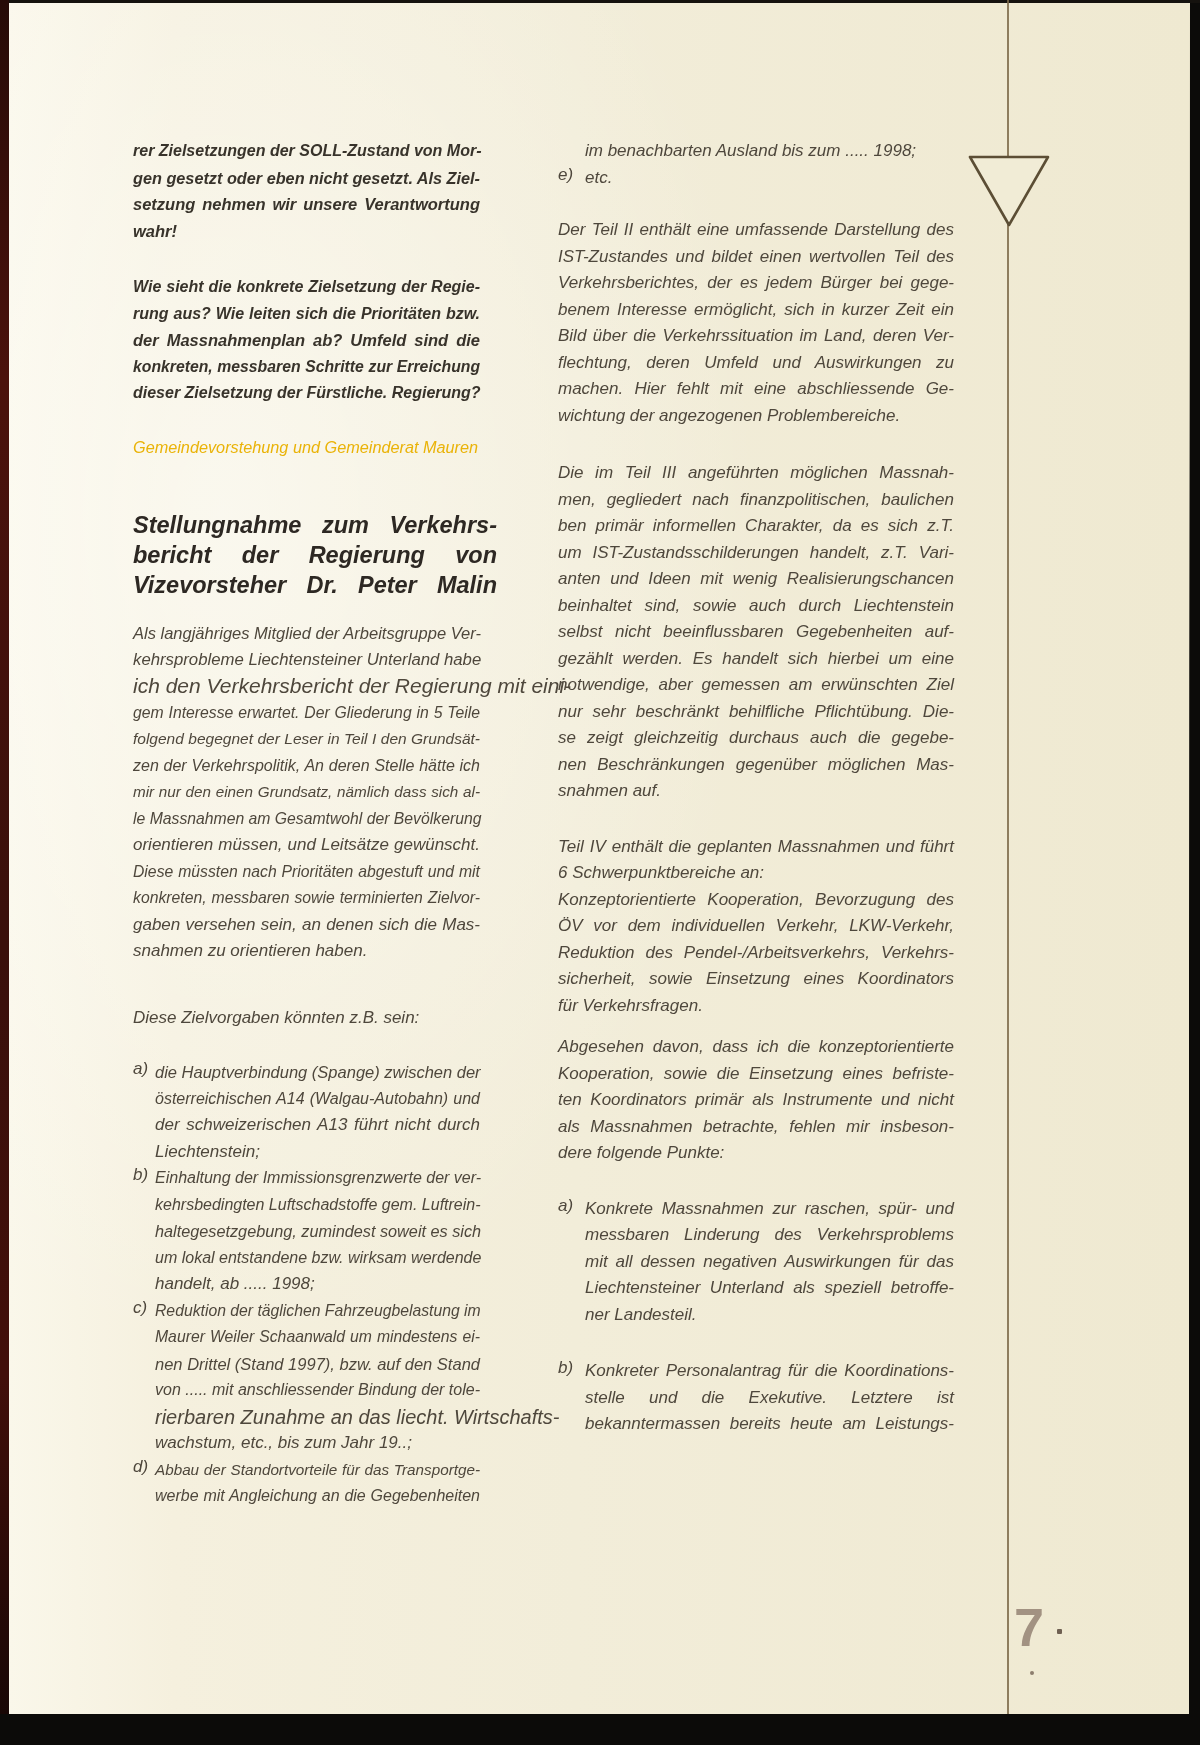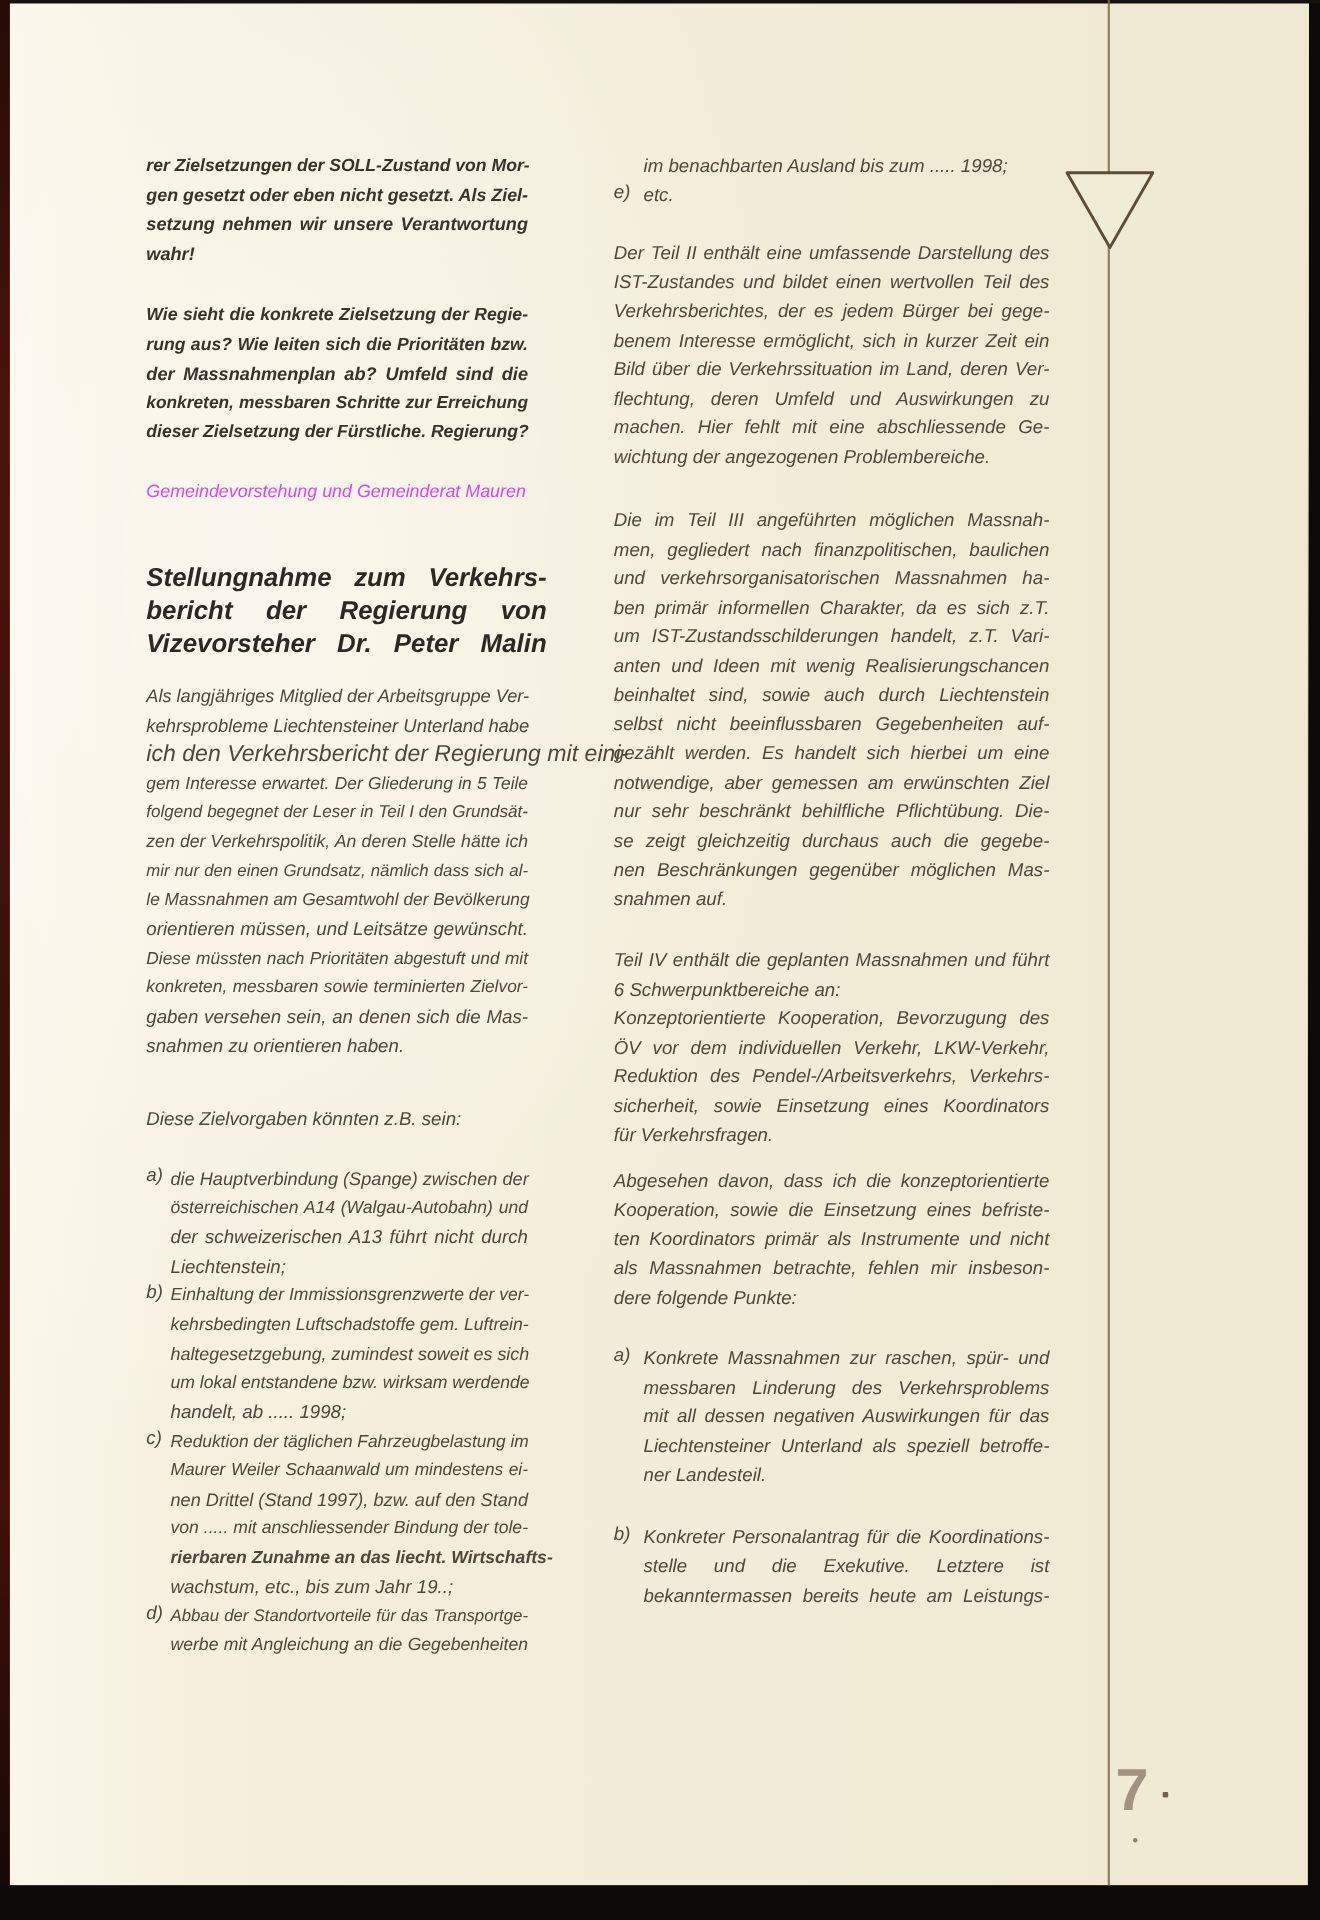--- a/index.html
+++ b/index.html
@@ -36,21 +36,21 @@
   .speck2{position:absolute;left:1030px;top:1671px;width:4px;height:4px;background:#8d7e6e;border-radius:2px;}
 
   .col{position:absolute;top:138px;font-style:italic;color:#4e473c;font-size:17px;}
   .col-left{left:133px;width:347px;}
   .col-right{left:558px;width:396px;}
 
   .line{display:block;height:26.5px;line-height:26.5px;white-space:nowrap;}
   .line.j{text-align:justify;text-align-last:justify;}
 
   .bold-para{font-weight:bold;color:#38332b;font-size:16.5px;}
-  .byline{color:#d946ef;}
+  .byline{color:#eab308;}
   .heading{font-weight:bold;color:#2d2823;font-size:23.5px;width:364px;}
   .heading .line{height:30px;line-height:30px;}
 
   .list-item{display:flex;}
   .list-item .label{flex:none;width:22px;}
   .col-right .list-item .label{width:27px;}
   .list-item .item-body{flex:1;min-width:0;}
 </style>
 </head>
 <body>
@@ -134,21 +134,21 @@
           <div class="line">handelt, ab ..... 1998;</div>
         </div>
     </div>
     <div class="list-item">
       <span class="label">c)</span>
       <div class="item-body">
           <div class="line j" style="font-size: 15.75px;">Reduktion der täglichen Fahrzeugbelastung im</div>
           <div class="line j" style="font-size: 15.75px;">Maurer Weiler Schaanwald um mindestens ei-</div>
           <div class="line j" style="font-size: 16.5px;">nen Drittel (Stand 1997), bzw. auf den Stand</div>
           <div class="line j" style="font-size: 16px;">von ..... mit anschliessender Bindung der tole-</div>
-          <div class="line j" style="font-size: 16px; font-weight: bold;">rierbaren Zunahme an das liecht. Wirtschafts-</div>
+          <div class="line j" style="font-size: 20px;">rierbaren Zunahme an das liecht. Wirtschafts-</div>
           <div class="line">wachstum, etc., bis zum Jahr 19..;</div>
         </div>
     </div>
     <div class="list-item">
       <span class="label">d)</span>
       <div class="item-body">
           <div class="line j" style="font-size: 15.25px;">Abbau der Standortvorteile für das Transportge-</div>
           <div class="line j" style="font-size: 16px;">werbe mit Angleichung an die Gegebenheiten</div>
         </div>
     </div>
@@ -179,21 +179,20 @@
       <div class="line j">benem Interesse ermöglicht, sich in kurzer Zeit ein</div>
       <div class="line j">Bild über die Verkehrssituation im Land, deren Ver-</div>
       <div class="line j">flechtung, deren Umfeld und Auswirkungen zu</div>
       <div class="line j">machen. Hier fehlt mit eine abschliessende Ge-</div>
       <div class="line">wichtung der angezogenen Problembereiche.</div>
     </div>
 
   <div class="block" style="margin-top:31px">
       <div class="line j">Die im Teil III angeführten möglichen Massnah-</div>
       <div class="line j">men, gegliedert nach finanzpolitischen, baulichen</div>
-      <div class="line j">und verkehrsorganisatorischen Massnahmen ha-</div>
       <div class="line j">ben primär informellen Charakter, da es sich z.T.</div>
       <div class="line j">um IST-Zustandsschilderungen handelt, z.T. Vari-</div>
       <div class="line j">anten und Ideen mit wenig Realisierungschancen</div>
       <div class="line j">beinhaltet sind, sowie auch durch Liechtenstein</div>
       <div class="line j">selbst nicht beeinflussbaren Gegebenheiten auf-</div>
       <div class="line j">gezählt werden. Es handelt sich hierbei um eine</div>
       <div class="line j">notwendige, aber gemessen am erwünschten Ziel</div>
       <div class="line j">nur sehr beschränkt behilfliche Pflichtübung. Die-</div>
       <div class="line j">se zeigt gleichzeitig durchaus auch die gegebe-</div>
       <div class="line j">nen Beschränkungen gegenüber möglichen Mas-</div>

